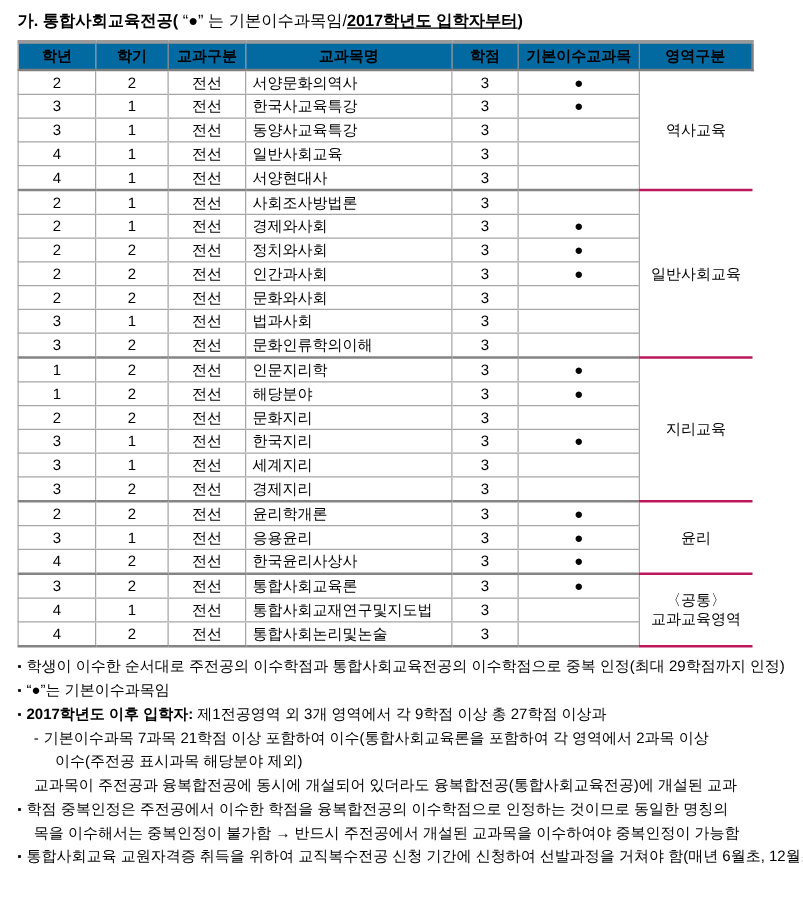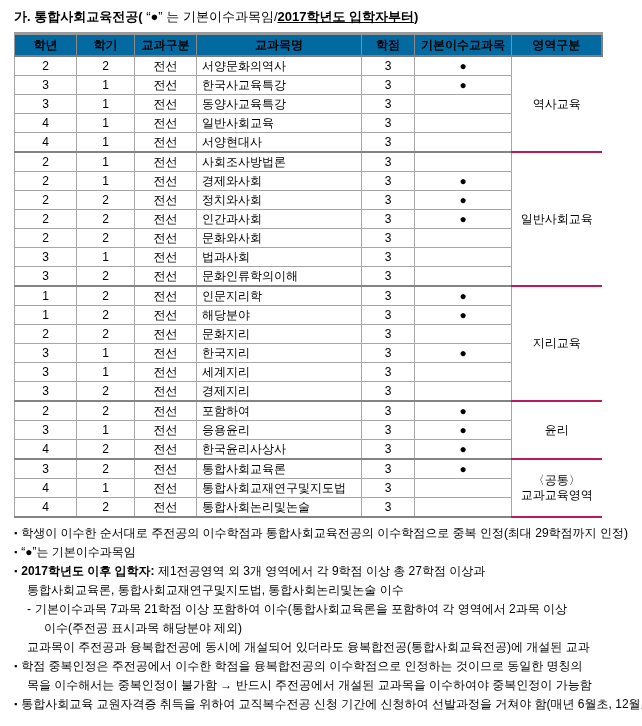--- a/index.html
+++ b/index.html
@@ -243,21 +243,21 @@
           <td>2</td>
           <td>전선</td>
           <td class="name-cell">경제지리</td>
           <td>3</td>
           <td class="dot-cell"></td>
         </tr>
         <tr>
           <td>2</td>
           <td>2</td>
           <td>전선</td>
-          <td class="name-cell">포함하여</td>
+          <td class="name-cell">윤리학개론</td>
           <td>3</td>
           <td class="dot-cell">●</td>
           <td rowspan="3" class="group-cell">윤리</td>
         </tr>
         <tr>
           <td>3</td>
           <td>1</td>
           <td>전선</td>
           <td class="name-cell">응용윤리</td>
           <td>3</td>
@@ -297,21 +297,20 @@
           <td>3</td>
           <td class="dot-cell"></td>
         </tr>
       </tbody>
   </table>
 
   <div class="notes">
       <div class="note indent-0"><span class="marker sq">▪</span><span>학생이 이수한 순서대로 주전공의 이수학점과 통합사회교육전공의 이수학점으로 중복 인정(최대 29학점까지 인정)</span></div>
       <div class="note indent-0"><span class="marker sq">▪</span><span>“●”는 기본이수과목임</span></div>
       <div class="note indent-0"><span class="marker sq">▪</span><strong>2017학년도 이후 입학자:</strong><span> 제1전공영역 외 3개 영역에서 각 9학점 이상 총 27학점 이상과</span></div>
-      <div class="note indent-1"><span>통합사회교육론, 통합사회교재연구및지도법, 통합사회논리및논술 이수</span></div>
       <div class="note indent-1"><span class="marker">-</span><span>기본이수과목 7과목 21학점 이상 포함하여 이수(통합사회교육론을 포함하여 각 영역에서 2과목 이상</span></div>
       <div class="note indent-2"><span>이수(주전공 표시과목 해당분야 제외)</span></div>
       <div class="note indent-1"><span>교과목이 주전공과 융복합전공에 동시에 개설되어 있더라도 융복합전공(통합사회교육전공)에 개설된 교과</span></div>
       <div class="note indent-0"><span class="marker sq">▪</span><span>학점 중복인정은 주전공에서 이수한 학점을 융복합전공의 이수학점으로 인정하는 것이므로 동일한 명칭의</span></div>
       <div class="note indent-1"><span>목을 이수해서는 중복인정이 불가함 → 반드시 주전공에서 개설된 교과목을 이수하여야 중복인정이 가능함</span></div>
       <div class="note indent-0"><span class="marker sq">▪</span><span>통합사회교육 교원자격증 취득을 위하여 교직복수전공 신청 기간에 신청하여 선발과정을 거쳐야 함(매년 6월초, 12월초)</span></div>
     </div>
 
 </div>
 

